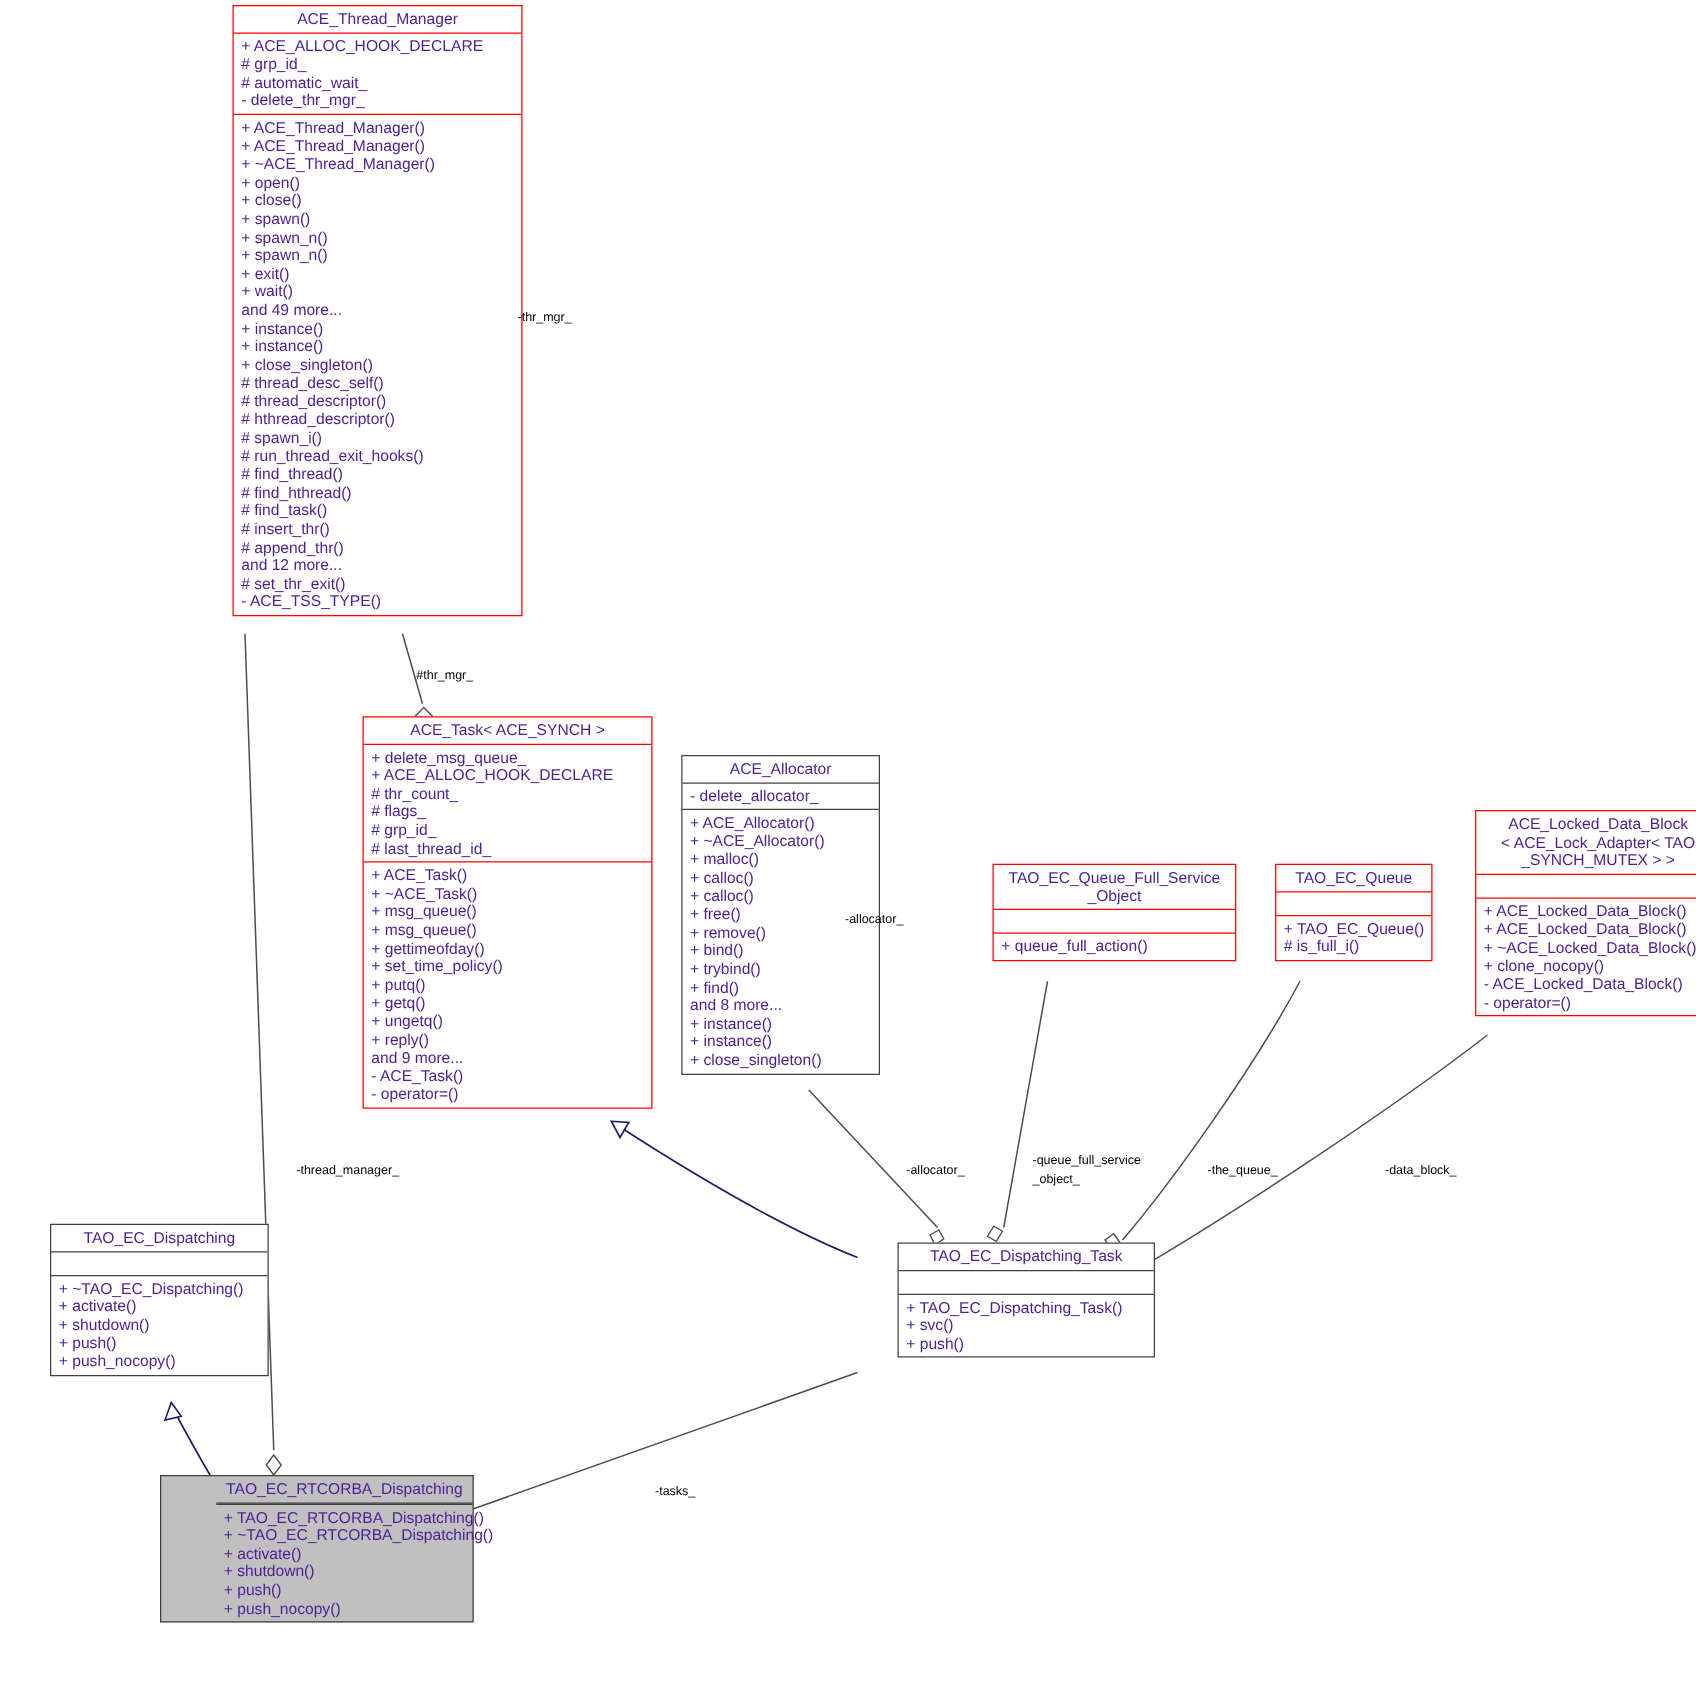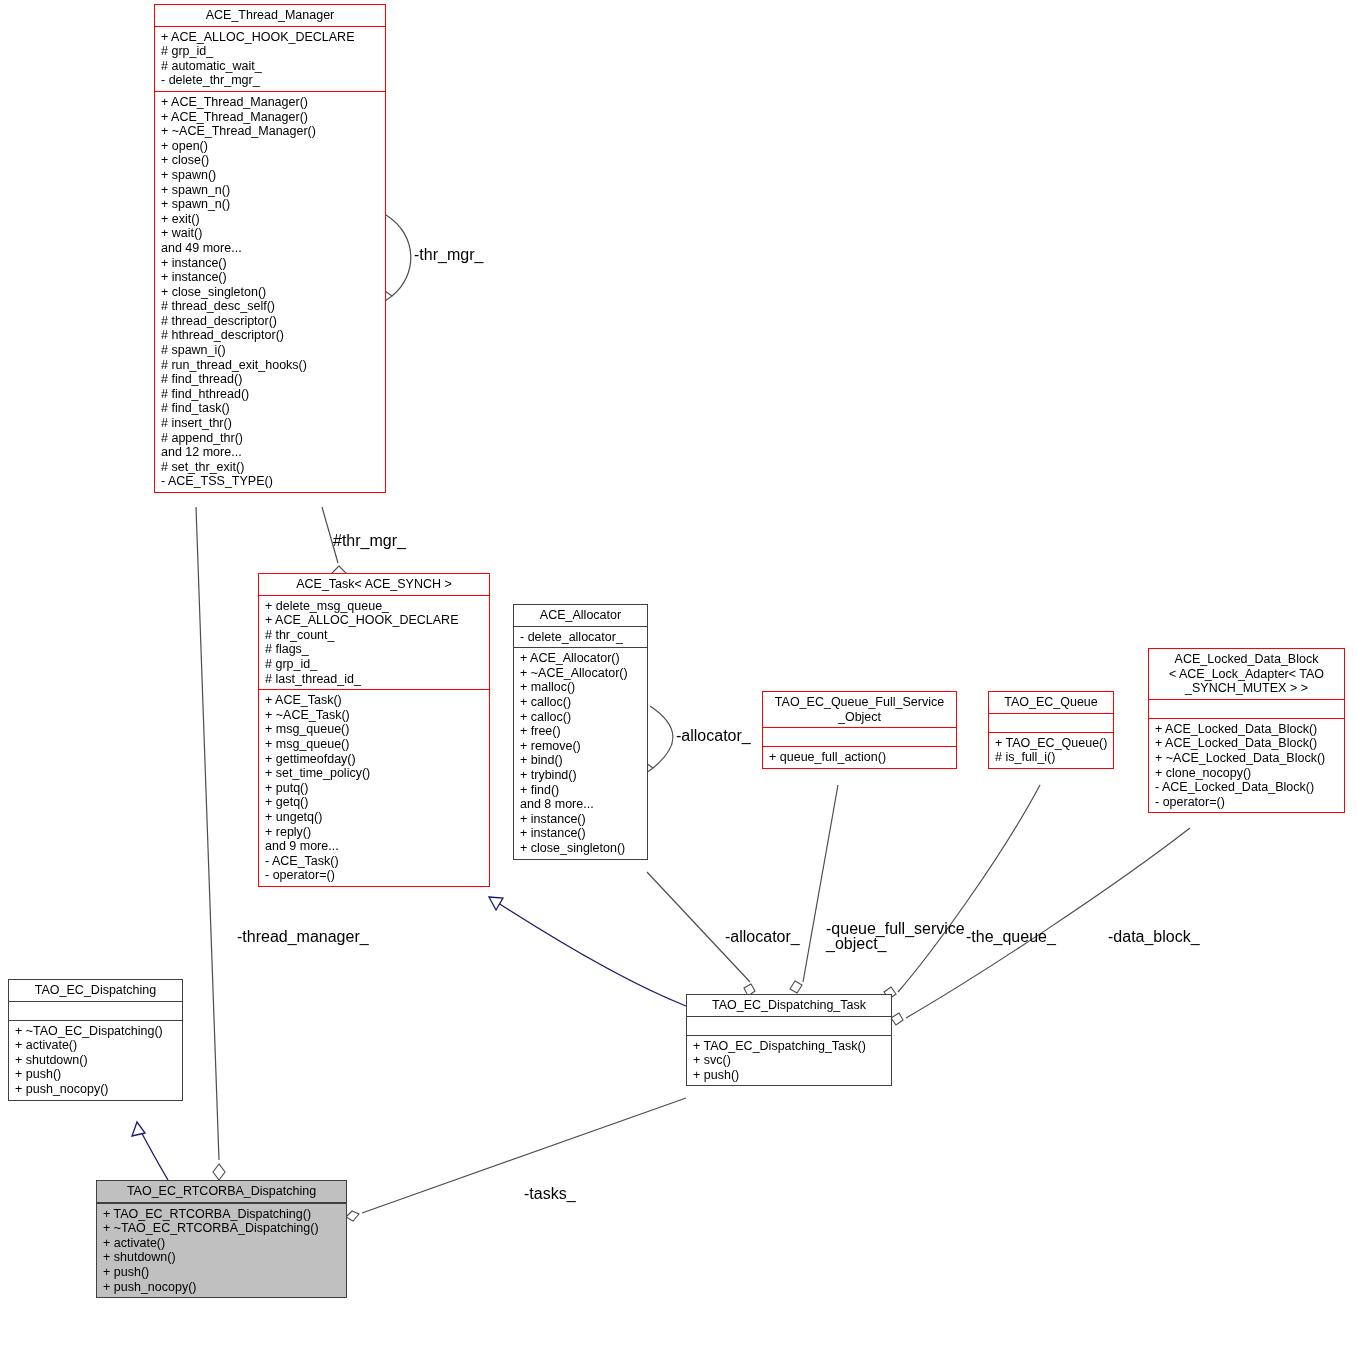--- a/index.html
+++ b/index.html
@@ -22,28 +22,30 @@
     height: 1365px;
     pointer-events: none;
   }
   .uml-class {
     position: absolute;
     box-sizing: border-box;
     border: 1px solid #000;
     background: #ffffff;
     font-size: 12.5px;
     line-height: 14.6px;
-    color: #000000;
+    color: #4c1d95;
+    margin-left: 32px;
   }
   .uml-class.red {
     border-color: #ff0000;
   }
   .uml-class.gray-fill {
     background: #c0c0c0;
     border-color: #404040;
+    padding-left: 44px;
   }
   .uml-class.dark {
     border-color: #404040;
   }
   .cls-title {
     text-align: center;
     padding: 3px 4px 3px 4px;
     box-sizing: border-box;
     white-space: pre-line;
   }
@@ -59,21 +61,21 @@
   }
   .cls-section.empty {
     height: 18px;
     padding: 0;
   }
   .cls-row {
     white-space: nowrap;
   }
   .edge-label {
     position: absolute;
-    font-size: 16px;
+    font-size: 10px;
     line-height: 14.6px;
     color: #000;
     white-space: pre-line;
     text-align: center;
   }
 </style>
 </head>
 <body>
 
 <div id="canvas">
@@ -177,21 +179,21 @@
       <div class="cls-row">+ putq()</div>
       <div class="cls-row">+ getq()</div>
       <div class="cls-row">+ ungetq()</div>
       <div class="cls-row">+ reply()</div>
       <div class="cls-row">and 9 more...</div>
       <div class="cls-row">- ACE_Task()</div>
       <div class="cls-row">- operator=()</div>
     </div>
   </div>
 
-  <div class="uml-class dark" style="left:513px; top:604px; width:135px;">
+  <div class="uml-class dark" style="left:513px; top:604px; width:159px;">
     <div class="cls-title">ACE_Allocator</div>
     <div class="cls-sep"></div>
     <div class="cls-section">
       <div class="cls-row">- delete_allocator_</div>
     </div>
     <div class="cls-sep"></div>
     <div class="cls-section">
       <div class="cls-row">+ ACE_Allocator()</div>
       <div class="cls-row">+ ~ACE_Allocator()</div>
       <div class="cls-row">+ malloc()</div>

